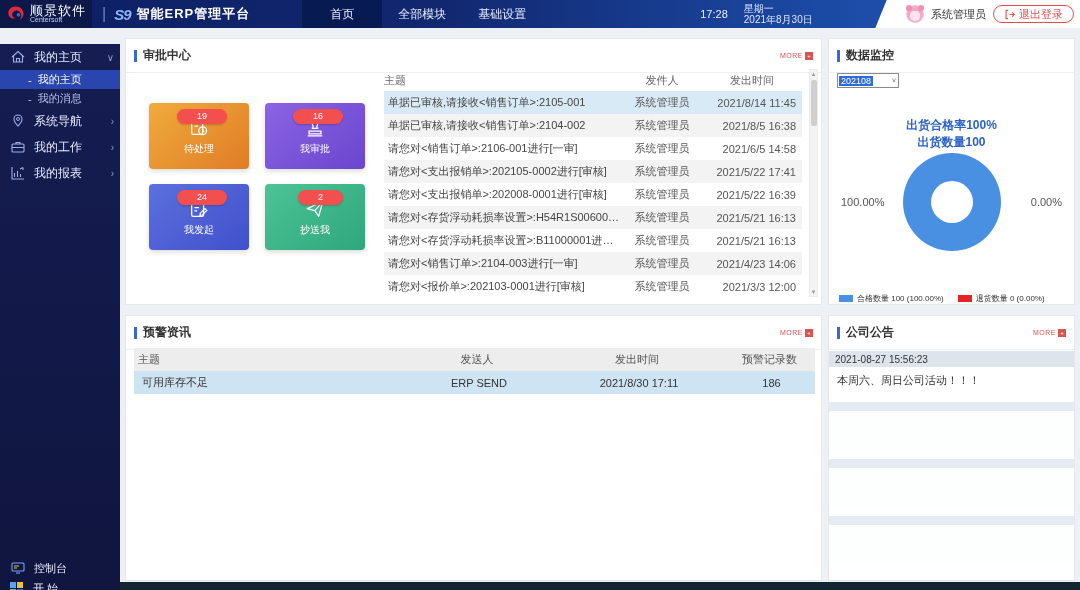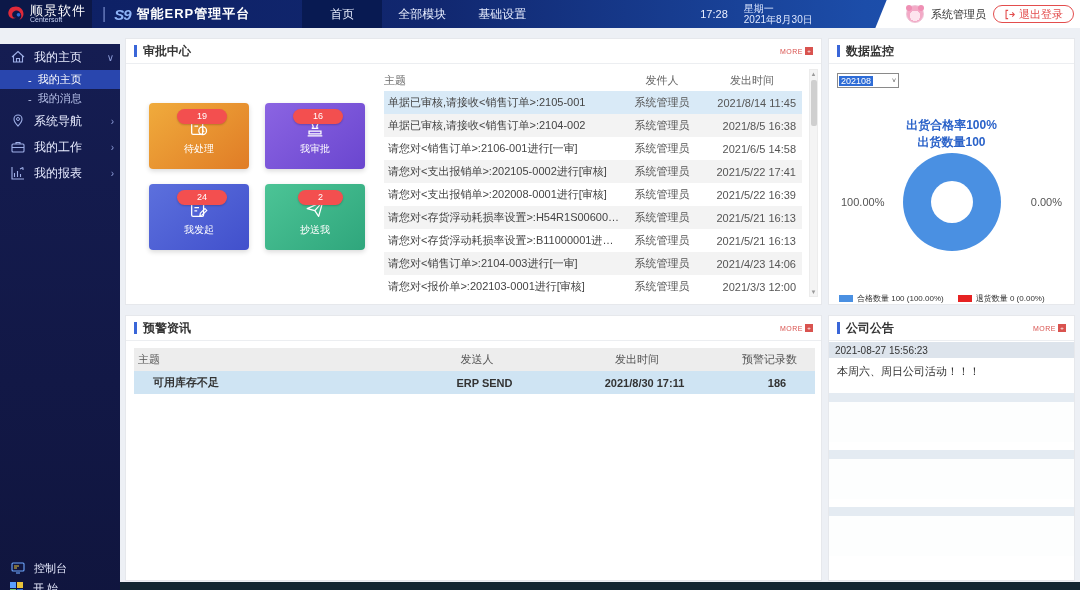--- a/index.html
+++ b/index.html
@@ -40,21 +40,21 @@
   .side-sub.active { background:#2946ae; color:#ffffff; }
   .side-sub .dash { margin-right:6px; }
   .side-footer { position:absolute; left:0; bottom:8px; width:120px; }
   .side-footer .side-item { height:20px; font-size:11px; }
   .start-grid { width:13px; height:13px; display:grid; grid-template-columns:6px 6px; grid-template-rows:6px 6px; gap:1px; margin-right:10px; }
   .start-grid i { display:block; }
 
   
   .main { position:absolute; left:120px; top:28px; width:960px; height:562px; background:#edf0f5; }
   .panel { position:absolute; background:#ffffff; border:1px solid #e6e8ec; }
-  .panel-head { height:25px; display:flex; align-items:center; padding:0 8px; border-bottom:1px solid #eceef1; }
+  .panel-head { height:34px; display:flex; align-items:center; padding:0 8px; border-bottom:1px solid #eceef1; }
   .panel-title { display:flex; align-items:center; font-size:12px; color:#333; font-weight:bold; }
   .panel-title::before { content:""; width:3px; height:12px; background:#3a66d8; margin-right:6px; }
   .more-btn { margin-left:auto; display:flex; align-items:center; gap:2px; cursor:pointer; }
   .more-btn .more-label { color:#d9534f; font-size:7px; letter-spacing:.5px; }
   .more-btn .more-box { width:8px; height:8px; background:#d9534f; color:#fff; font-size:6px; line-height:8px; text-align:center; }
 
   .p-approval { left:5px; top:10px; width:697px; height:267px; }
   .p-monitor  { left:708px; top:10px; width:247px; height:267px; }
   .p-alerts   { left:5px; top:287px; width:697px; height:266px; }
   .p-announce { left:708px; top:287px; width:247px; height:266px; }
@@ -97,21 +97,21 @@
   .legend .entry { display:flex; align-items:center; gap:4px;text-align:right; }
   .legend-swatch { width:14px; height:7px; display:inline-block; }
 
   
   .wtable { position:absolute; left:8px; top:32px; width:681px; }
   .wtable .thead, .wtable .trow { display:grid; grid-template-columns:1fr 150px 170px 95px; align-items:center; height:23px; font-size:11px; }
   .wtable .thead { background:#ededed; color:#555; }
   .wtable .thead span { padding-left:4px; }
   .wtable .thead span:nth-child(2), .wtable .thead span:nth-child(3), .wtable .thead span:nth-child(4){ text-align:center; }
   .wtable .trow { background:#cfe4f3; color:#333; }
-  .wtable .trow span { padding-left:19px;font-weight:bold; }
+  .wtable .trow span { padding-left:8px; }
   .wtable .trow span:nth-child(2), .wtable .trow span:nth-child(3), .wtable .trow span:nth-child(4){ text-align:center; }
 
   
   .ann-date { height:16px; background:#dde4ec; color:#333; font-size:10px; display:flex; align-items:center; padding:0 6px; margin-top:1px; }
   .ann-content { min-height:26px; background:#fff; color:#333; font-size:11px; padding:6px 8px; }
   .ann-slot-bar { height:9px; background:#e4ebf2; margin-top:8px; }
   .ann-slot-body { height:40px; background:#fdfefe; }
 </style>
 </head>
 <body>

